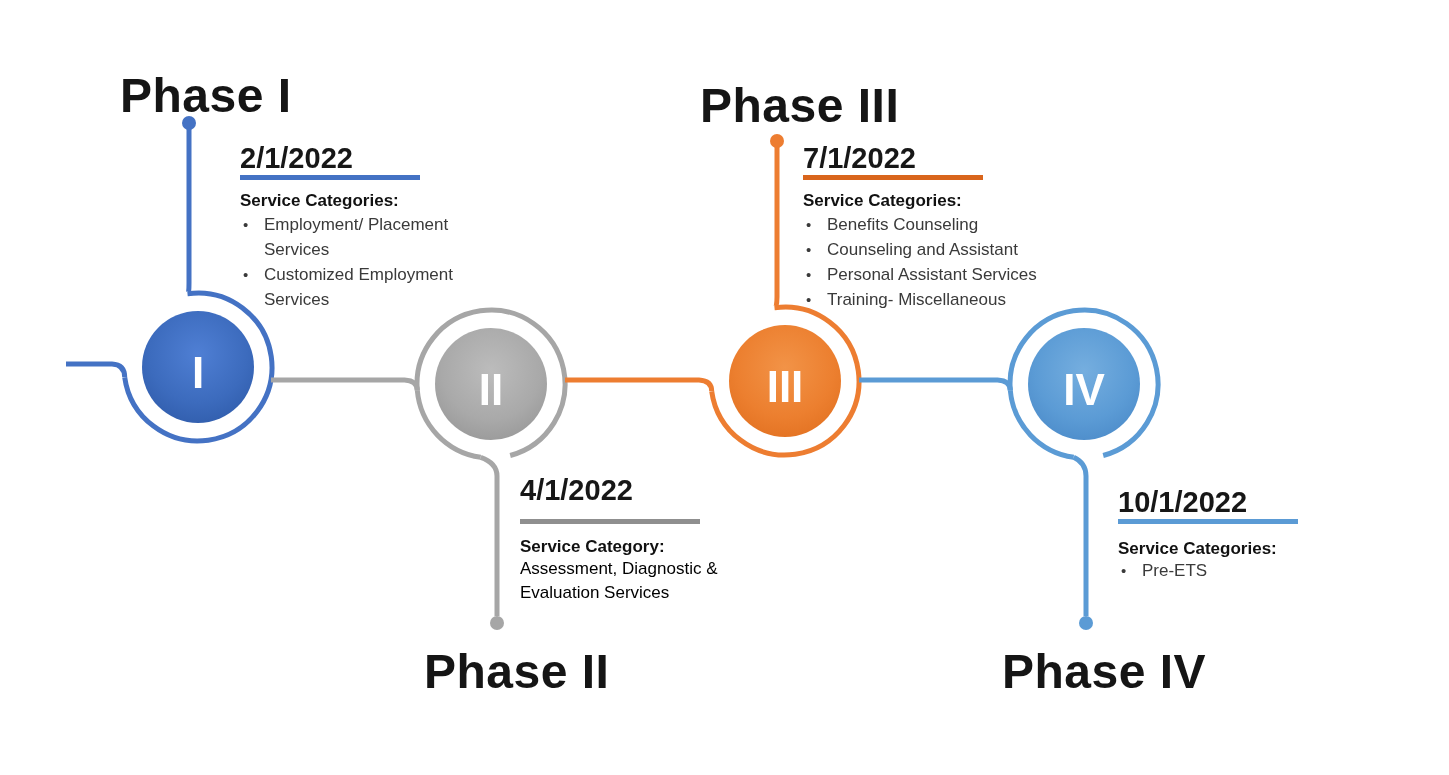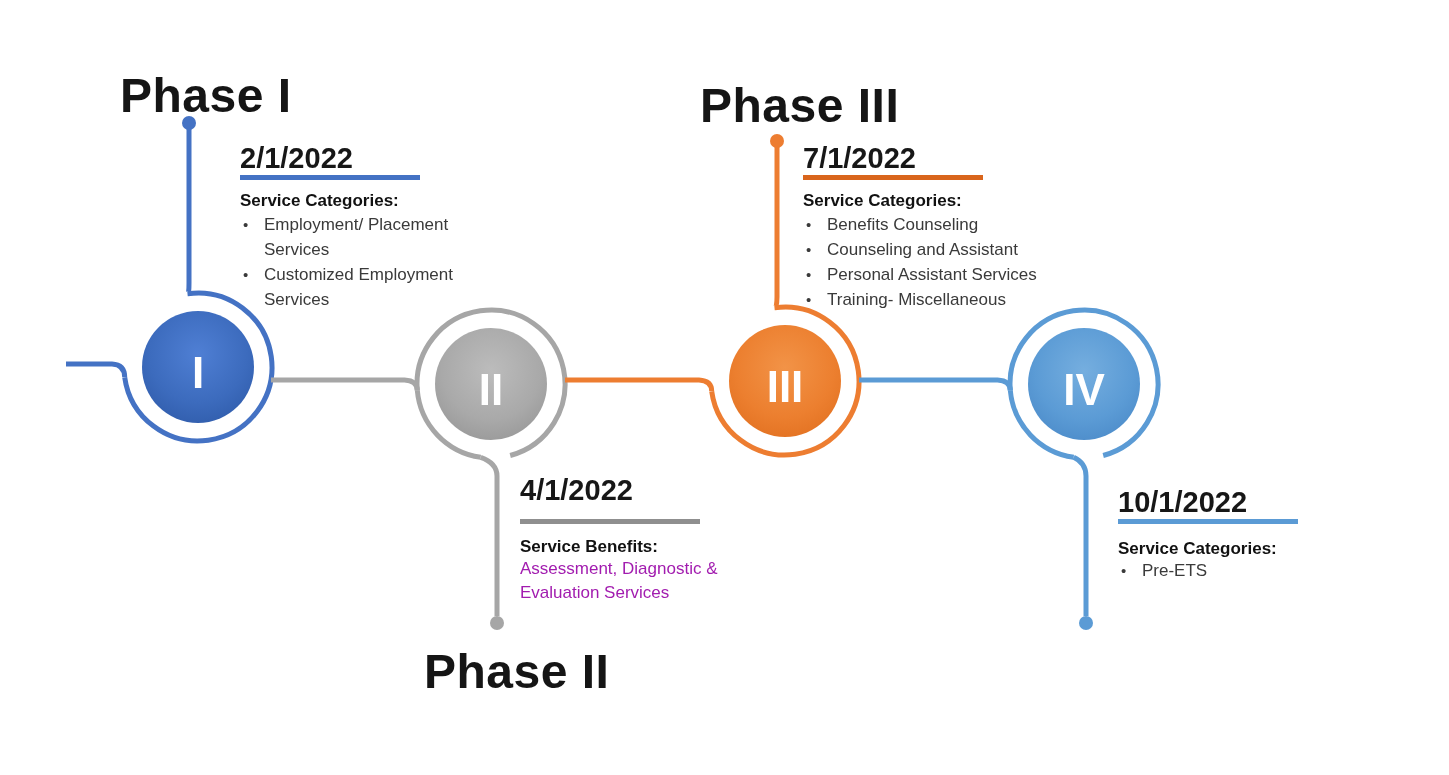--- a/index.html
+++ b/index.html
@@ -28,21 +28,21 @@
   }
   .svc-list{
     position:absolute;margin:0;padding:0;list-style:none;
     font-size:17px;color:#3a3a3a;
   }
   .svc-list li{position:relative;padding-left:24px;line-height:25px;}
   .svc-list li .blt{
     position:absolute;left:3px;top:0;color:#3a3a3a;font-size:15px;
   }
   .svc-body{
-    position:absolute;font-size:17px;color:#a21caf;line-height:24px;
+    position:absolute;font-size:17px;color:#000000;line-height:24px;
   }
   .w215{width:232px;}
   .w240{width:250px;}
   .w212{width:215px;}
 </style>
 </head>
 <body>
 
 <div id="stage">
 
@@ -117,35 +117,36 @@
   <div class="date" style="left:240px;top:144px;">2/1/2022</div>
   <div class="rule c-blue" style="left:240px;top:175px;"></div>
   <div class="svc-heading" style="left:240px;top:192px;">Service Categories:</div>
   <ul class="svc-list w215" style="left:240px;top:212px;">
     <li><span class="blt">•</span><span>Employment/ Placement Services</span></li>
     <li><span class="blt">•</span><span>Customized Employment Services</span></li>
   </ul>
 
   <div class="date" style="left:520px;top:476px;">4/1/2022</div>
   <div class="rule c-gray" style="left:520px;top:519px;"></div>
-  <div class="svc-heading" style="left:520px;top:538px;">Service Benefits:</div>
+  <div class="svc-heading" style="left:520px;top:538px;">Service Category:</div>
   <div class="svc-body w212" style="left:520px;top:557px;">Assessment, Diagnostic &amp; Evaluation Services</div>
   <div class="phase-title" style="left:424px;top:648px;">Phase II</div>
 
   <div class="phase-title" style="left:700px;top:82px;">Phase III</div>
   <div class="date" style="left:803px;top:144px;">7/1/2022</div>
   <div class="rule c-orange" style="left:803px;top:175px;"></div>
   <div class="svc-heading" style="left:803px;top:192px;">Service Categories:</div>
   <ul class="svc-list w240" style="left:803px;top:212px;">
     <li><span class="blt">•</span><span>Benefits Counseling</span></li>
     <li><span class="blt">•</span><span>Counseling and Assistant</span></li>
     <li><span class="blt">•</span><span>Personal Assistant Services</span></li>
     <li><span class="blt">•</span><span>Training- Miscellaneous</span></li>
   </ul>
 
   <div class="date" style="left:1118px;top:488px;text-align:right;">10/1/2022</div>
   <div class="rule c-lblue" style="left:1118px;top:519px;"></div>
   <div class="svc-heading" style="left:1118px;top:540px;">Service Categories:</div>
   <ul class="svc-list w240" style="left:1118px;top:558px;">
     <li><span class="blt">•</span><span>Pre-ETS</span></li>
   </ul>
+  <div class="phase-title" style="left:1002px;top:648px;">Phase IV</div>
 
 </div>
 
 </body></html>

